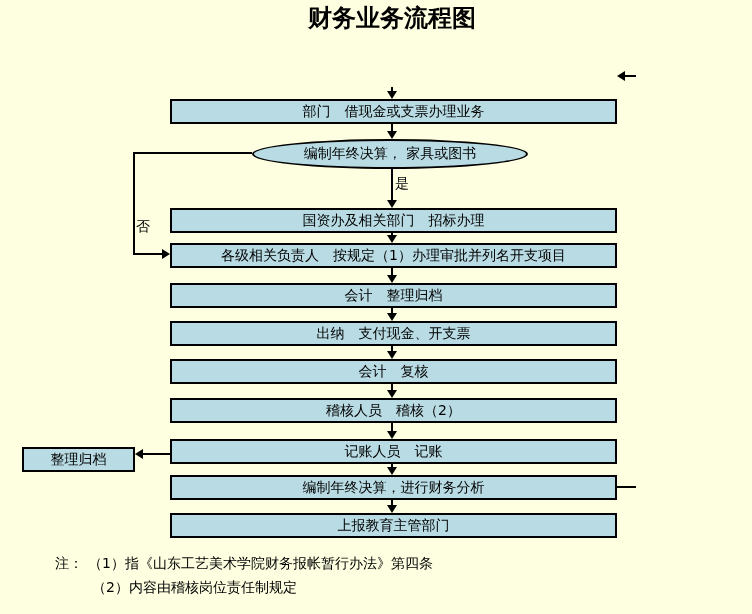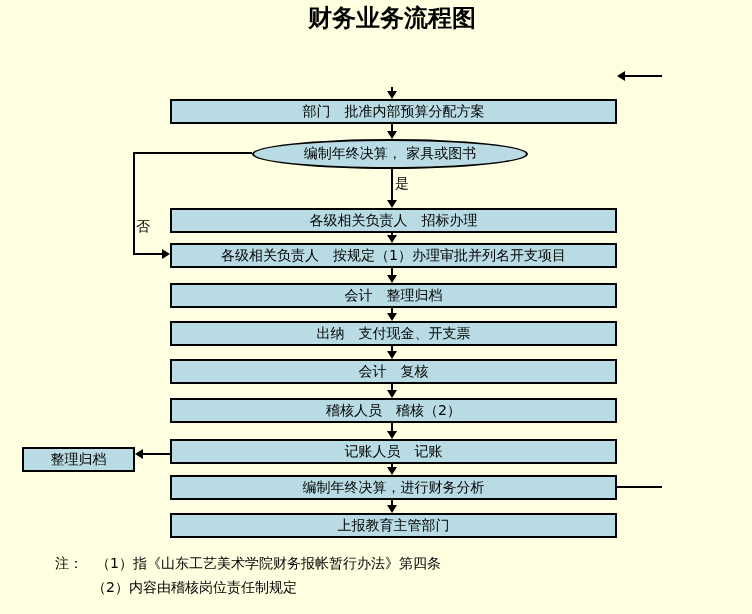--- a/index.html
+++ b/index.html
@@ -5,21 +5,20 @@
   html,body{margin:0;padding:0;}
   body{
     font-family:"DejaVu Sans","Liberation Sans",sans-serif;
     background:#FEFFE0;
   }
   #canvas{
     position:relative;
     width:636px;height:614px;
     background:#FEFFE0;
     overflow:hidden;
-    padding-left:26px;
   }
   .title{
     position:absolute;left:192px;top:2px;width:400px;
     text-align:center;
     font-size:24px;font-weight:bold;color:#000;
     white-space:pre;
   }
   .box{
     position:absolute;
     box-sizing:border-box;
@@ -53,22 +52,22 @@
     position:absolute;font-size:14px;color:#000;white-space:pre;
   }
 </style>
 </head>
 <body>
 
 <div id="canvas">
 
   <div class="title">财务业务流程图</div>
 
-  <div class="box step" style="top:99px">部门　批准内部预算分配方案</div>
-  <div class="box step" style="top:208px">各级相关负责人　招标办理</div>
+  <div class="box step" style="top:99px">部门　借现金或支票办理业务</div>
+  <div class="box step" style="top:208px">国资办及相关部门　招标办理</div>
   <div class="box step" style="top:243px">各级相关负责人　按规定（1）办理审批并列名开支项目</div>
   <div class="box step" style="top:283px">会计　整理归档</div>
   <div class="box step" style="top:321px">出纳　支付现金、开支票</div>
   <div class="box step" style="top:359px">会计　复核</div>
   <div class="box step" style="top:398px">稽核人员　稽核（2）</div>
   <div class="box step" style="top:439px">记账人员　记账</div>
   <div class="box step" style="top:475px">编制年终决算，进行财务分析</div>
   <div class="box step" style="top:513px">上报教育主管部门</div>
 
   <div class="box ellipse">编制年终决算， 家具或图书</div>
@@ -122,16 +121,16 @@
   <div class="ah ah-left" style="left:617px;top:71px"></div>
 
   <div class="line" style="left:617px;top:486px;width:120px;height:2px"></div>
   <div class="line" style="left:735px;top:470px;width:2px;height:18px"></div>
   <div class="ah ah-up" style="left:731px;top:462px"></div>
 
   <div class="line" style="left:143px;top:453px;width:27px;height:2px"></div>
   <div class="ah ah-left" style="left:135px;top:449px"></div>
 
   <div class="note" style="left:55px;top:555px">注：</div>
-  <div class="note" style="left:96px;top:555px">（1）指《山东工艺美术学院财务报帐暂行办法》第四条</div>
+  <div class="note" style="left:88px;top:555px">（1）指《山东工艺美术学院财务报帐暂行办法》第四条</div>
   <div class="note" style="left:92px;top:579px">（2）内容由稽核岗位责任制规定</div>
 
 </div>
 
 </body></html>

